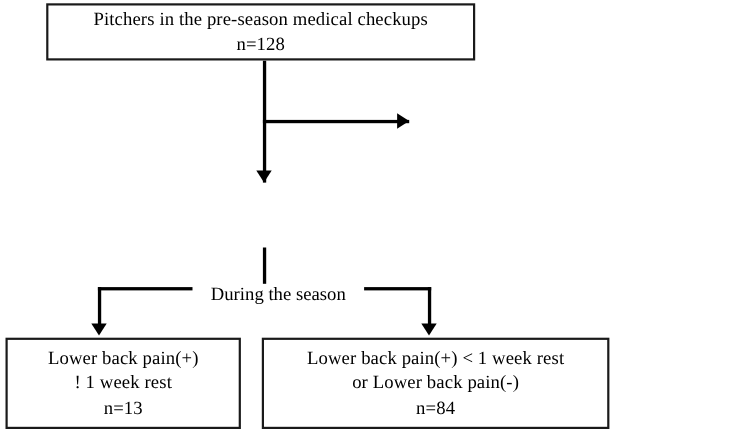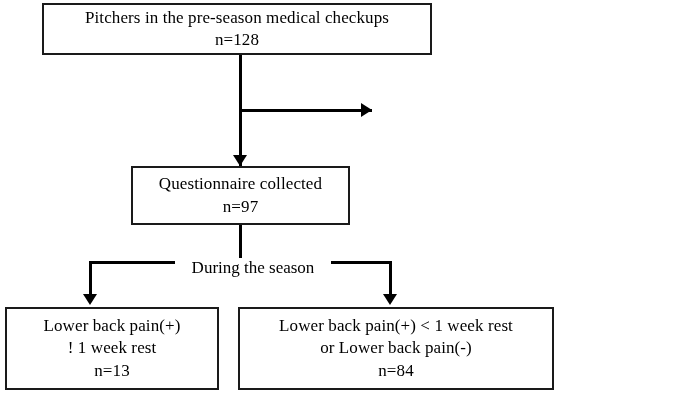--- a/index.html
+++ b/index.html
@@ -94,24 +94,20 @@
 <body>
 
 <div id="flowchart-root">
 
   <div class="node-box" id="box-enrolled">
     <span class="node-line">Pitchers in the pre-season medical  checkups</span>
     <span class="node-line">n=128</span>
   </div>
 
 
-  <div class="node-box" id="box-collected">
-    <span class="node-line">Questionnaire collected</span>
-    <span class="node-line">n=97</span>
-  </div>
 
   <div class="node-box" id="box-outcome-lbp-long">
     <span class="node-line">Lower back pain(+)</span>
     <span class="node-line">!  1 week rest</span>
     <span class="node-line">n=13</span>
   </div>
 
   <div class="node-box" id="box-outcome-lbp-short">
     <span class="node-line">Lower back pain(+) &lt; 1 week rest</span>
     <span class="node-line">or Lower back pain(-)</span>

